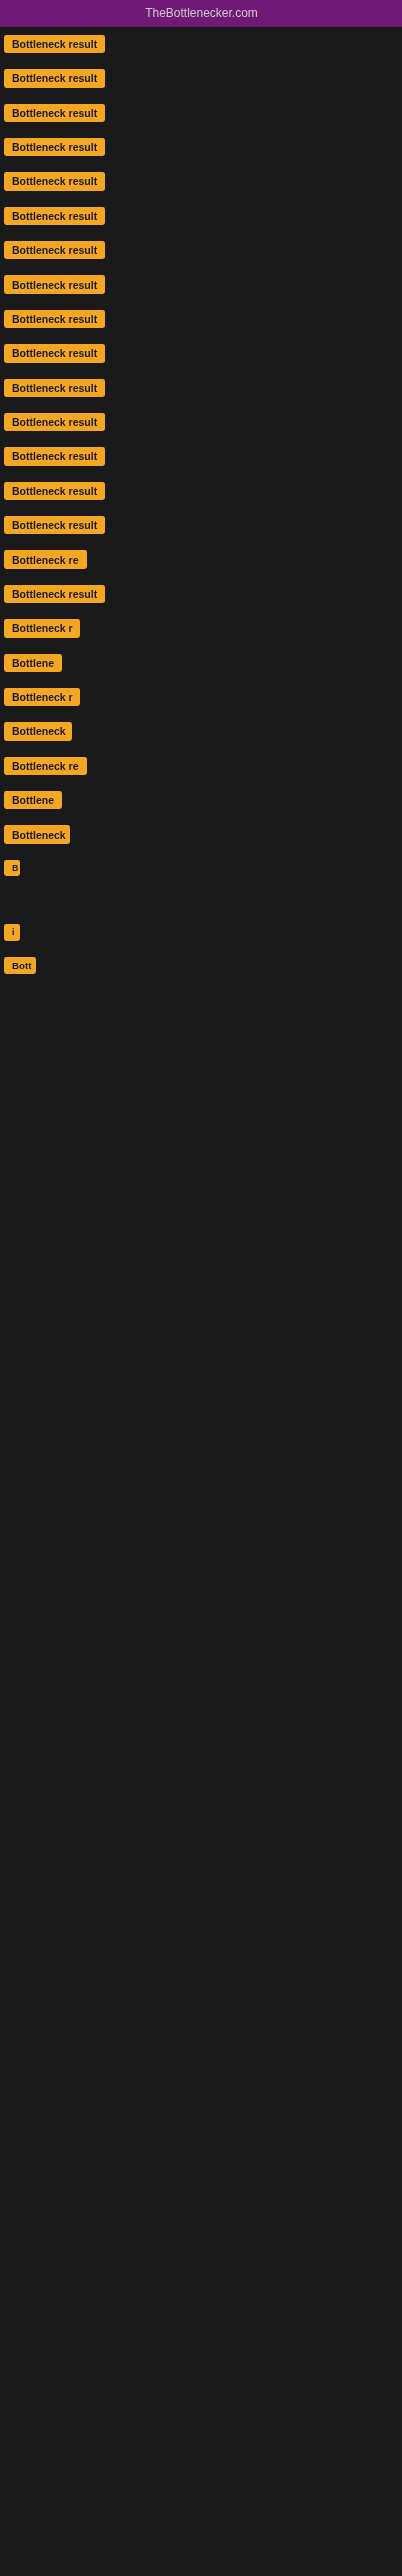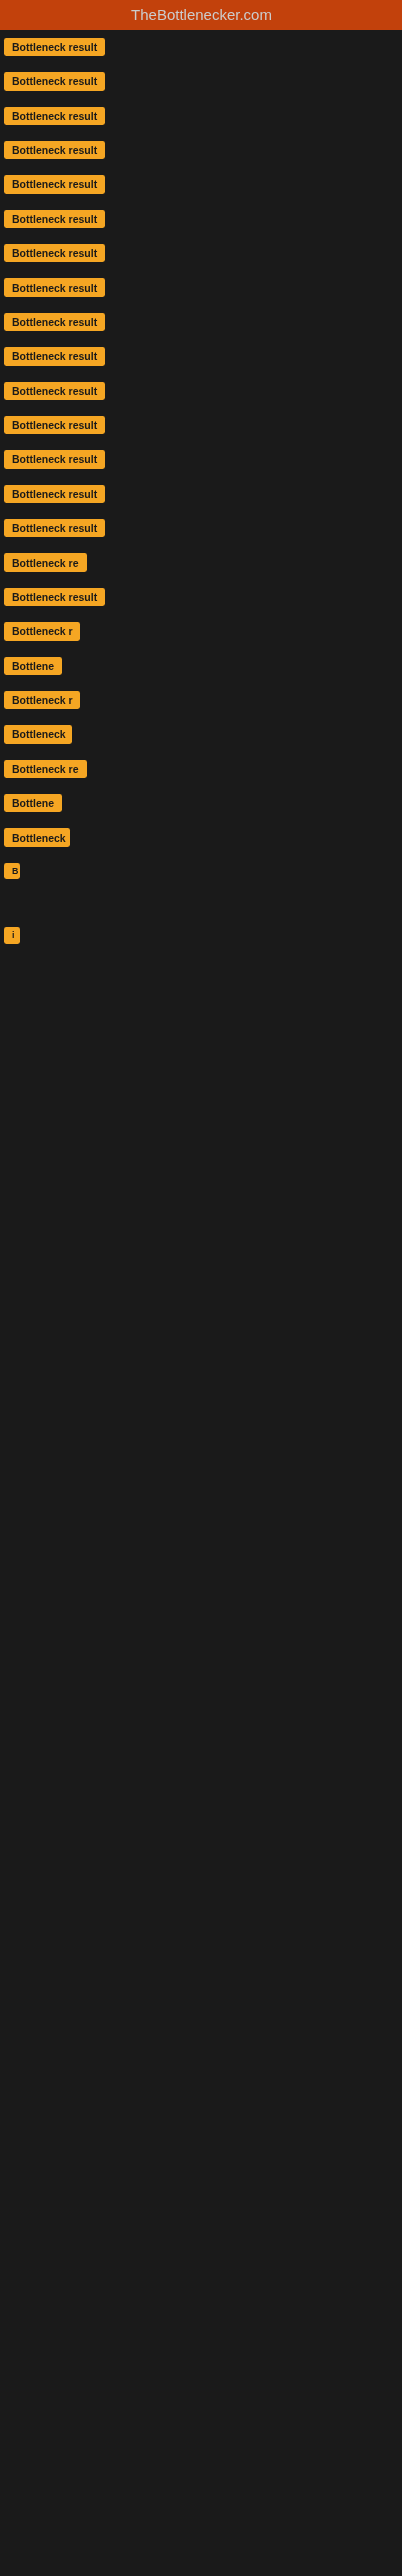--- a/index.html
+++ b/index.html
@@ -12,23 +12,23 @@
       width: 403px;
       min-height: 2576px;
       background-color: #1a1a1a;
       font-family: Arial, sans-serif;
       position: relative;
     }
 
     .site-title {
       text-align: center;
       color: #cccccc;
-      font-size: 15px;
+      font-size: 12px;
       padding: 6.4px 0;
-      background-color: #c2410c;
+      background-color: #701a75;
     }
 
     .bottleneck-badge {
       display: inline-block;
       background-color: #f5a623;
       color: #1a1a1a;
       font-size: 10.5px;
       font-weight: bold;
       padding: 3.2px 8px;
       border-radius: 2.4px;
@@ -124,19 +124,22 @@
       <div class="bottleneck-badge" style="max-width: 66px; font-size: 10.5px;">Bottleneck</div>
     </div>
     <div class="item-row">
       <div class="bottleneck-badge" style="max-width: 14.5px; font-size: 8.9px;">B</div>
     </div>
     <div class="item-row"></div>
     <div class="item-row"></div>
     <div class="item-row">
       <div class="bottleneck-badge" style="max-width: 9.7px; font-size: 8.9px;">i</div>
     </div>
+    <div class="item-row">
+      <div class="bottleneck-badge" style="max-width: 32px; font-size: 9.7px;">Bott</div>
+    </div>
     <div class="item-row"></div>
     <div class="item-row"></div>
     <div class="item-row"></div>
     <div class="item-row"></div>
     <div class="item-row"></div>
   </div>
 
 
 </body></html>

